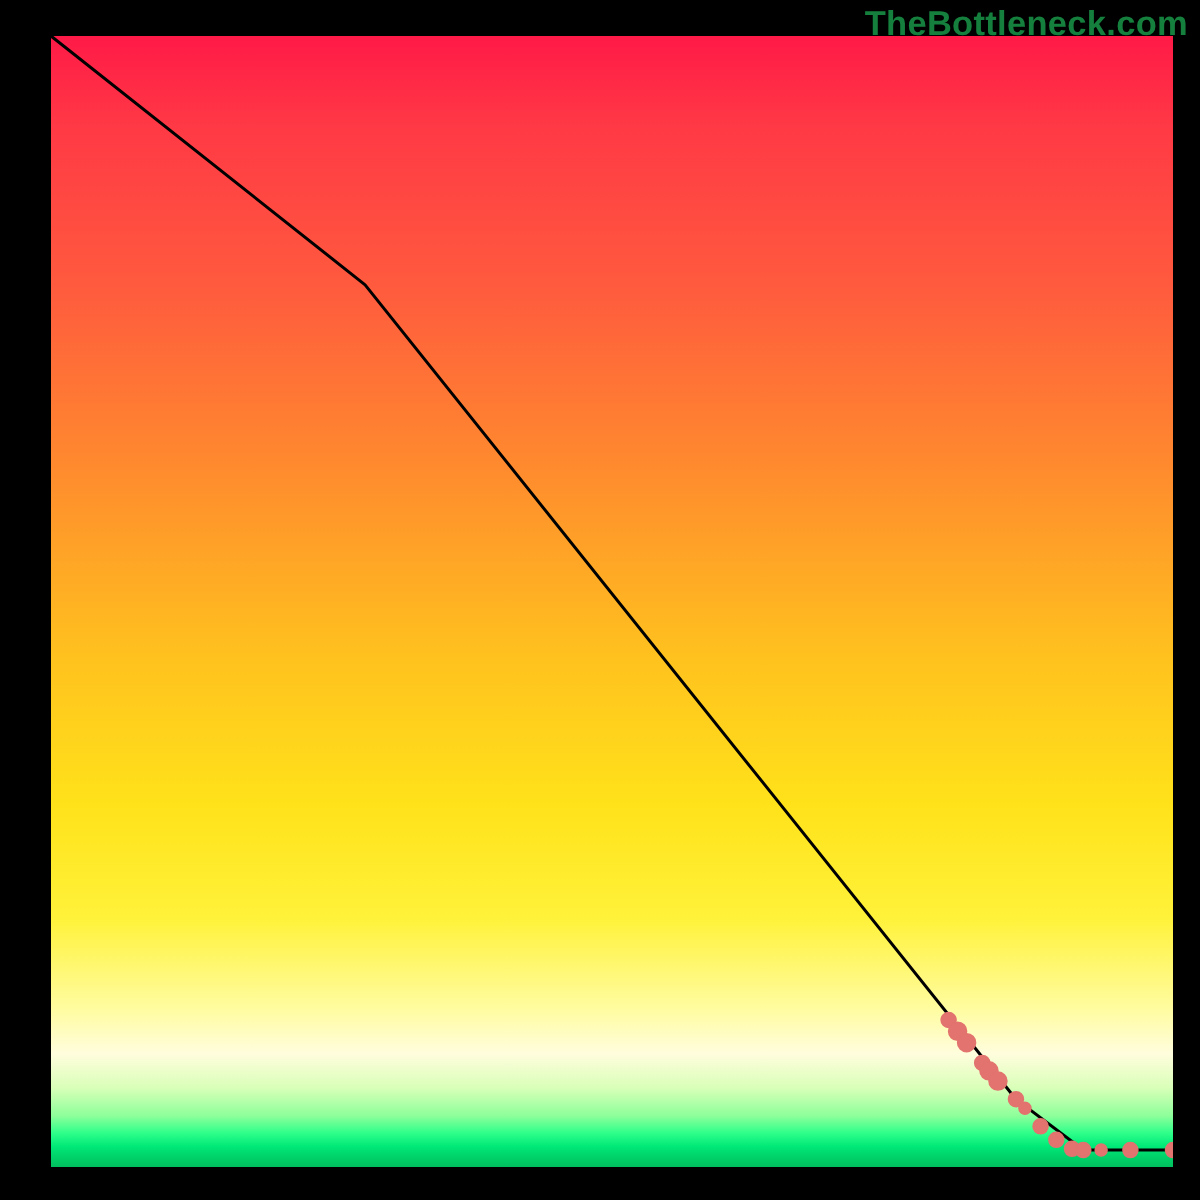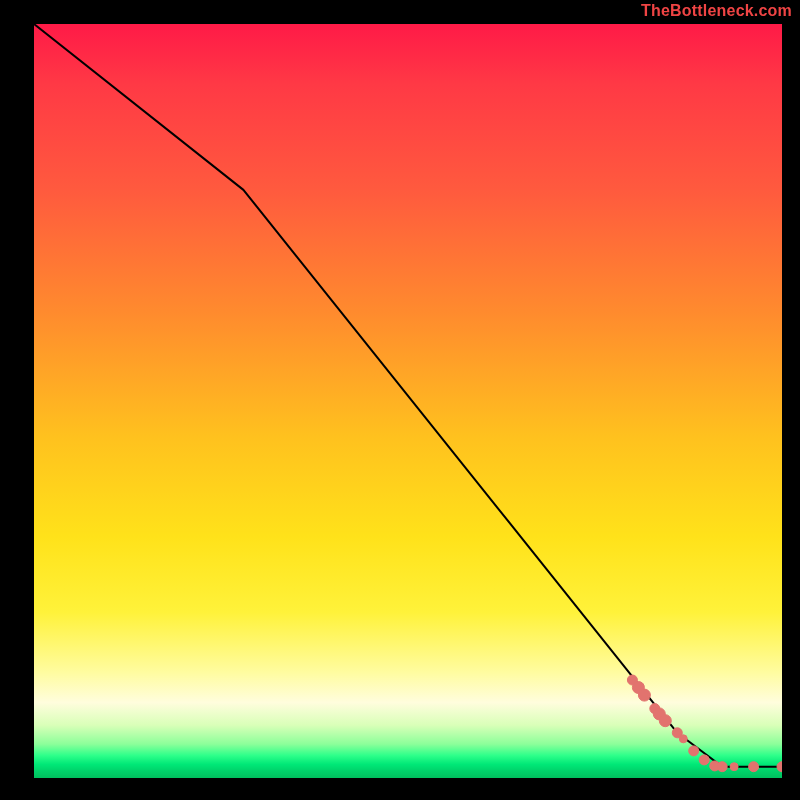--- a/index.html
+++ b/index.html
@@ -14,22 +14,22 @@
   .frame {
     position: relative;
     width: 800px;
     height: 800px;
     background: #000;
   }
   .watermark {
     position: absolute;
     top: 2px;
     right: 8px;
-    color: #ef4444;
-    font-size: 16px;
+    color: #15803d;
+    font-size: 23px;
     font-weight: 600;
     letter-spacing: 0.2px;
     user-select: none;
   }
   
   .plot {
     position: absolute;
     left: 34px;
     top: 24px;
     width: 748px;

